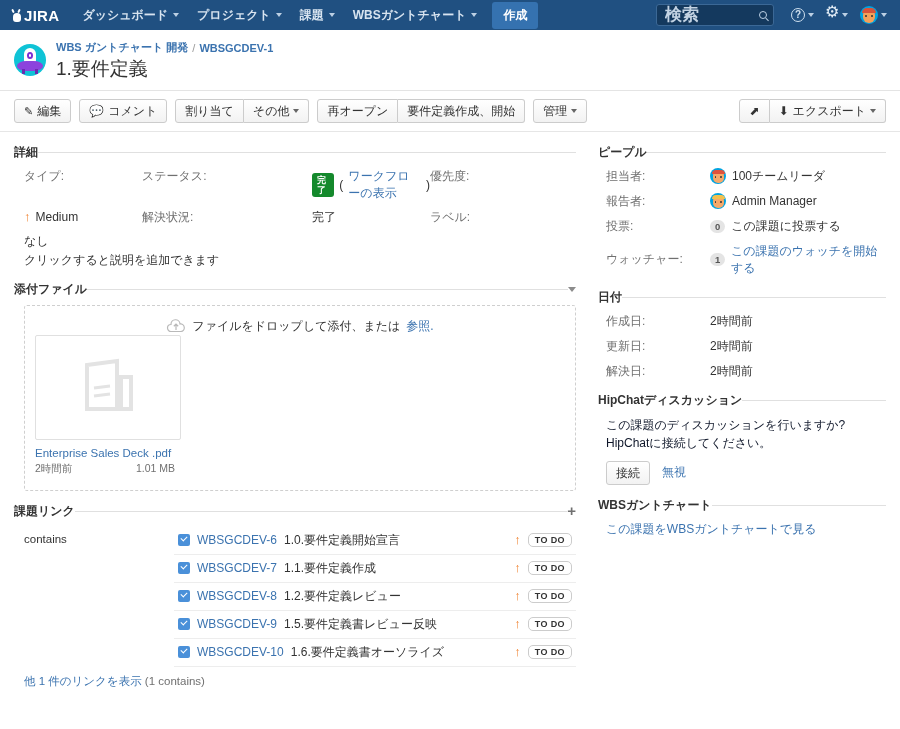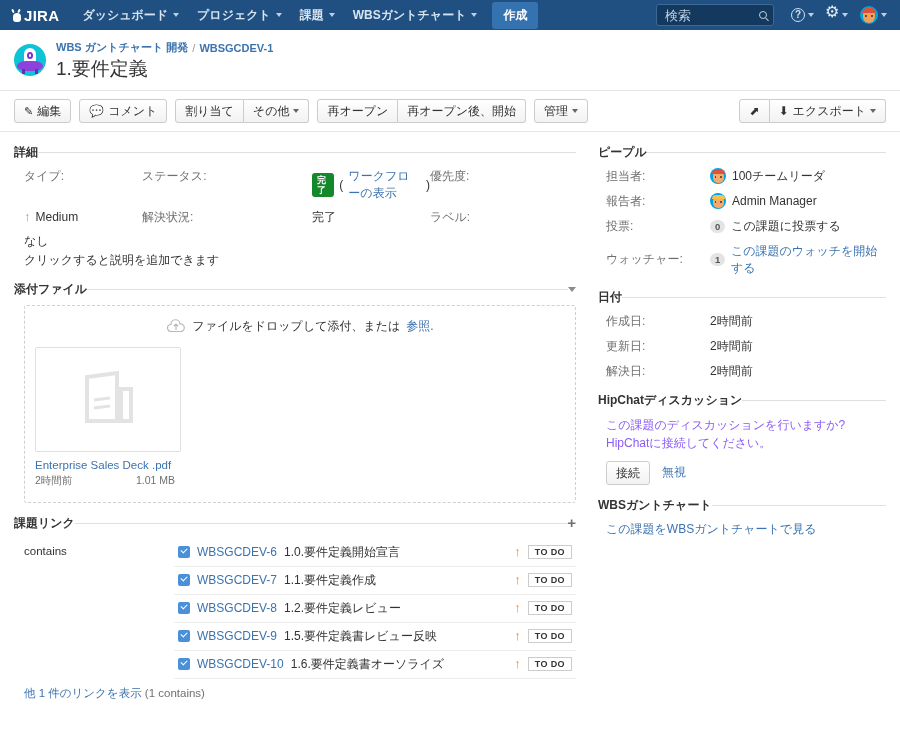--- a/index.html
+++ b/index.html
@@ -62,21 +62,21 @@
   .nav-right {
     margin-left: auto; display: flex; align-items: center; gap: 2px;
   }
   .searchbox {
     position: relative; width: 118px; height: 22px;
     background: #14395e; border: 1px solid #3b6896; border-radius: 3px;
     display: flex; align-items: center; padding: 0 6px; margin-right: 10px;
   }
   .searchbox input {
     background: transparent; border: 0; outline: 0; color: #bef264;
-    font-size: 13px; width: 90px; font-family: inherit;
+    font-size: 17px; width: 90px; font-family: inherit; font-weight: bold;
   }
   .searchbox input::placeholder { color: #c3d3e3; opacity: 1; }
   .mag {
     position: absolute; right: 6px; width: 8px; height: 8px;
     border: 1.4px solid #bcd0e4; border-radius: 50%;
   }
   .mag::after {
     content: ""; position: absolute; right: -3px; bottom: -2px;
     width: 4px; height: 1.4px; background: #bcd0e4; transform: rotate(45deg);
   }
@@ -232,21 +232,21 @@
   
   .desc-text { padding-left: 10px; color: #333; font-size: 12px; cursor: pointer; }
 
   
   .dropzone {
     border: 1px dashed #cfcfcf; border-radius: 3px; margin-left: 10px;
     padding: 12px 10px 14px 10px; min-height: 182px;
   }
   .dz-hint {
     display: flex; align-items: center; justify-content: center;
-    gap: 6px; font-size: 12px; color: #333; margin-bottom: 12px;
+    gap: 6px; font-size: 12px; color: #333; margin-bottom: 0;
   }
   .cloud-ico { width: 20px; height: 14px; position: relative; }
   .cloud-ico svg { position: absolute; left: 0; top: 0; }
   .thumb-wrap { width: 140px; }
   .thumb-box {
     width: 146px; height: 105px; border: 1px solid #e0e0e0; background: #fff;
     display: flex; align-items: center; justify-content: center; border-radius: 2px;
   }
   .thumb-name {
     color: #3b73af; font-size: 11.5px; margin-top: 7px; cursor: pointer;
@@ -263,21 +263,21 @@
   .link-rows { flex: 1; }
   .link-row {
     display: flex; align-items: center; gap: 7px;
     padding: 5px 4px; border-bottom: 1px solid #ededed; min-height: 22px;
   }
   .link-row:last-child { border-bottom: 1px solid #ededed; }
   .lr-key { color: #3b73af; cursor: pointer; white-space: nowrap; }
   .lr-sum { color: #333; flex: 1; white-space: nowrap; overflow: hidden; text-overflow: ellipsis; }
   .lr-prio { color: #f0812e; font-size: 13px; line-height: 12px; }
   .lr-status {
-    border: 1px solid #ccc; border-radius: 0; padding: 1px 6px;
+    border: 1px solid #ccc; border-radius: 5px; padding: 1px 6px;
     font-size: 9px; font-weight: bold; color: #333; background: #fff;
     text-transform: uppercase; letter-spacing: .4px; white-space: nowrap;
   }
   .more-links { padding: 7px 0 0 10px; font-size: 11.5px; }
   .more-links .muted { color: #707070; }
 
   
   .people-grid {
     display: grid; grid-template-columns: 104px auto; row-gap: 8px;
     font-size: 12px; padding-left: 8px; align-items: center;
@@ -305,21 +305,21 @@
   .uav .ueyes::after { right: 0; }
   .count-pill {
     background: #e4e4e4; color: #555; font-size: 9.5px; font-weight: bold;
     border-radius: 8px; padding: 1px 5px; min-width: 15px; text-align: center;
     line-height: 11px;
   }
   .dates-grid {
     display: grid; grid-template-columns: 104px auto; row-gap: 8px;
     font-size: 12px; padding-left: 8px;
   }
-  .hipchat-text { padding-left: 8px; font-size: 12px; color: #8b5cf6; line-height: 1.5; max-width: 258px; }
+  .hipchat-text { padding-left: 8px; font-size: 12px; color: #0f172a; line-height: 1.5; max-width: 258px; }
   .hipchat-actions { padding-left: 8px; margin-top: 9px; display: flex; align-items: center; gap: 12px; }
   .wbs-link { padding-left: 8px; font-size: 12px; }
 </style>
 </head>
 <body>
 
 <div class="topnav">
   <div class="jira-logo">
     <span class="bug">
         <span class="bugbody"></span>
@@ -403,21 +403,21 @@
     <div class="btn">
       <span>その他</span>
       <span class="caret-down" style="border-top-color:#666"></span>
     </div>
   </div>
   <div class="btn-group">
     <div class="btn">
       <span>再オープン</span>
     </div>
     <div class="btn">
-      <span>再オープン後、開始</span>
+      <span>要件定義作成、開始</span>
     </div>
   </div>
   <div class="btn btn-single">
     <span>管理</span>
     <span class="caret-down" style="border-top-color:#666"></span>
   </div>
 
   <div class="spacer"></div>
 
   <div class="toolbar-right">

